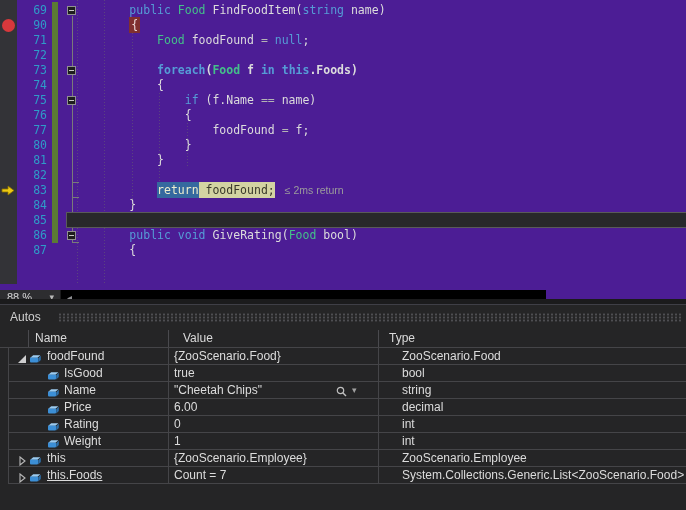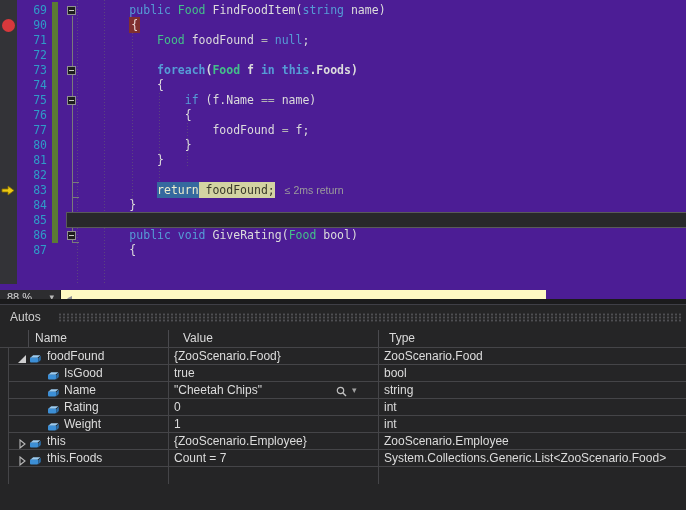--- a/index.html
+++ b/index.html
@@ -31,21 +31,21 @@
   .perftip{font-family:"Liberation Sans",sans-serif;font-size:10.5px;color:#9c9c9c;
            margin-left:10px;white-space:pre;}
   .bp-dot{position:absolute;left:2px;top:1px;width:13px;height:13px;border-radius:50%;
           background:#d8383c;}
   .cur-arrow{position:absolute;left:1px;top:2px;}
   .foldbox{position:absolute;left:67px;top:3px;width:9px;height:9px;box-sizing:border-box;
            border:1px solid #919191;background:#1e1e1e;}
   .foldbox::after{content:"";position:absolute;left:1px;right:1px;top:3px;height:1px;background:#c8c8c8;}
 
   
-  .ebar{position:absolute;left:0;top:290px;width:546px;height:15px;background:#fef9c3;}
+  .ebar{position:absolute;left:0;top:290px;width:546px;height:15px;background:#000000;}
   .zoombox{position:absolute;left:0;top:0;width:60px;height:15px;background:#2d2d30;
            border-right:1px solid #1b1b1c;font-size:11px;color:#d8d8d8;line-height:15px;}
   .zoombox .zl{padding-left:7px;}
   .zoombox .caret{position:absolute;right:6px;top:0;font-size:9px;color:#b8b8b8;line-height:15px;}
   .hscroll{position:absolute;left:61px;top:0;right:0;height:15px;}
   .scroll-arrow{position:absolute;left:6px;top:0;font-size:10px;color:#8e8e92;line-height:15px;}
 
   .gap{position:absolute;left:0;top:299px;width:686px;height:5px;background:#1b1b1c;}
 
   
@@ -61,21 +61,21 @@
   .autos-header .h{position:absolute;top:0;line-height:18px;}
   .hsep{position:absolute;top:1px;height:17px;width:1px;background:#4a4a4e;}
   .vsep{position:absolute;top:43px;height:136px;width:1px;background:#454548;z-index:0;}
   #autos-rows{position:absolute;left:0;top:43px;width:686px;z-index:1;}
   .row{position:relative;height:17px;line-height:17px;color:#dcdcdc;}
   .row::after{content:"";position:absolute;left:8px;right:0;bottom:0;height:1px;background:#454548;}
   .exp{position:absolute;left:17px;top:4px;width:10px;height:10px;}
   .ficon{position:absolute;top:4px;width:13px;height:10px;}
   .rname{position:absolute;top:0;white-space:pre;}
   .rval{position:absolute;left:174px;top:0;white-space:pre;}
-  .rtype{position:absolute;left:384px;top:0;white-space:pre;}
+  .rtype{position:absolute;left:402px;top:0;white-space:pre;}
   .lens{position:absolute;left:336px;top:3px;}
   .lens-caret{position:absolute;left:352px;top:0;font-size:9px;color:#a0a0a0;line-height:17px;}
 </style>
 </head>
 <body>
 
 <div class="stage">
 
   <div class="editor">
     <div class="bp-margin"></div>
@@ -180,20 +180,30 @@
             </svg></span>
           <span class="lens-caret">▾</span>
           <span class="rtype">string</span>
         </div>
         <div class="row">
           <span class="ficon" style="left: 47px;"><svg width="13" height="10">
               <rect x="1" y="3.2" width="8" height="5.3" rx="1" fill="#3c8fd6"></rect>
               <path d="M1.5 3.6 L4.2 1.2 H11.4 L8.7 3.6 Z" fill="#9ccbef"></path>
               <path d="M9.2 8.4 L11.8 5.9 V1.8 L9.2 4.2 Z" fill="#2e6fa8"></path>
             </svg></span>
+          <span class="rname" style="left: 64px;">Price</span>
+          <span class="rval">6.00</span>
+          <span class="rtype">decimal</span>
+        </div>
+        <div class="row">
+          <span class="ficon" style="left: 47px;"><svg width="13" height="10">
+              <rect x="1" y="3.2" width="8" height="5.3" rx="1" fill="#3c8fd6"></rect>
+              <path d="M1.5 3.6 L4.2 1.2 H11.4 L8.7 3.6 Z" fill="#9ccbef"></path>
+              <path d="M9.2 8.4 L11.8 5.9 V1.8 L9.2 4.2 Z" fill="#2e6fa8"></path>
+            </svg></span>
           <span class="rname" style="left: 64px;">Rating</span>
           <span class="rval">0</span>
           <span class="rtype">int</span>
         </div>
         <div class="row">
           <span class="ficon" style="left: 47px;"><svg width="13" height="10">
               <rect x="1" y="3.2" width="8" height="5.3" rx="1" fill="#3c8fd6"></rect>
               <path d="M1.5 3.6 L4.2 1.2 H11.4 L8.7 3.6 Z" fill="#9ccbef"></path>
               <path d="M9.2 8.4 L11.8 5.9 V1.8 L9.2 4.2 Z" fill="#2e6fa8"></path>
             </svg></span>
@@ -216,19 +226,19 @@
         </div>
         <div class="row">
           <span class="exp"><svg width="10" height="10">
               <polygon points="3,1 8,5 3,9" fill="none" stroke="#b8b8b8" stroke-width="1.1"></polygon>
             </svg></span>
           <span class="ficon" style="left: 29px;"><svg width="13" height="10">
               <rect x="1" y="3.2" width="8" height="5.3" rx="1" fill="#3c8fd6"></rect>
               <path d="M1.5 3.6 L4.2 1.2 H11.4 L8.7 3.6 Z" fill="#9ccbef"></path>
               <path d="M9.2 8.4 L11.8 5.9 V1.8 L9.2 4.2 Z" fill="#2e6fa8"></path>
             </svg></span>
-          <span class="rname" style="left: 47px;">this.Foods</span>
+          <span class="rname" style="left: 47px; text-decoration: underline;">this.Foods</span>
           <span class="rval">Count = 7</span>
           <span class="rtype">System.Collections.Generic.List&lt;ZooScenario.Food&gt;</span>
         </div>
       </div>
   </div>
 </div>
 
 </body></html>

